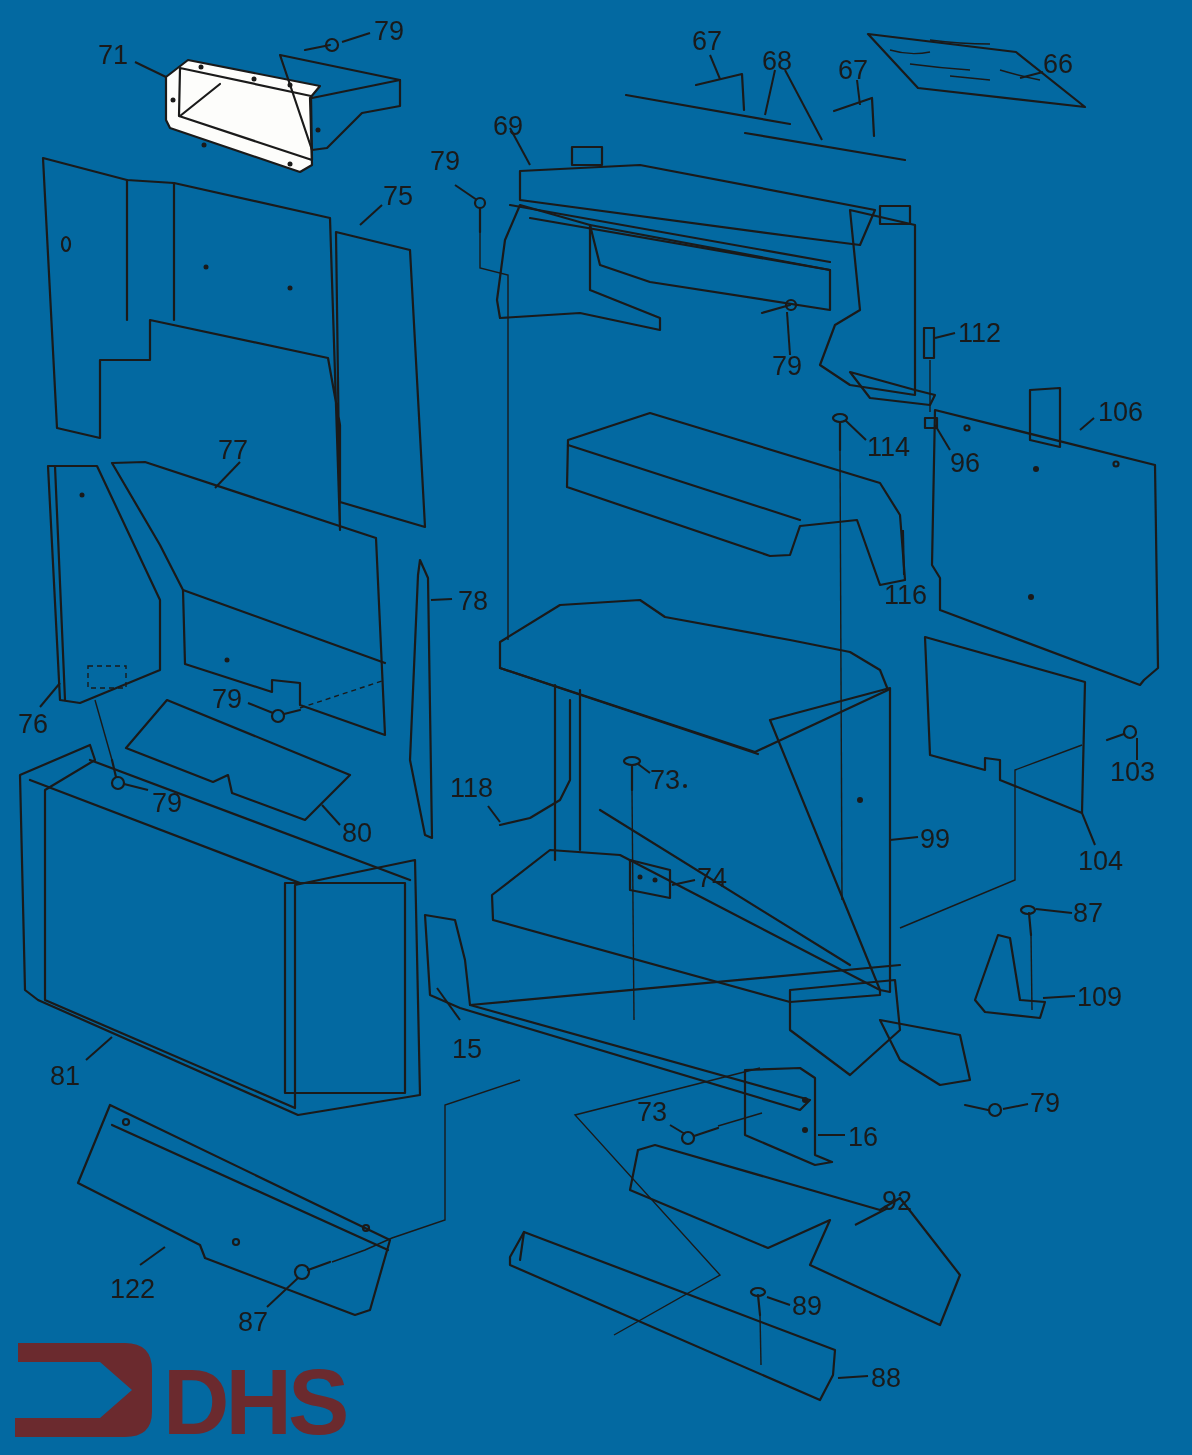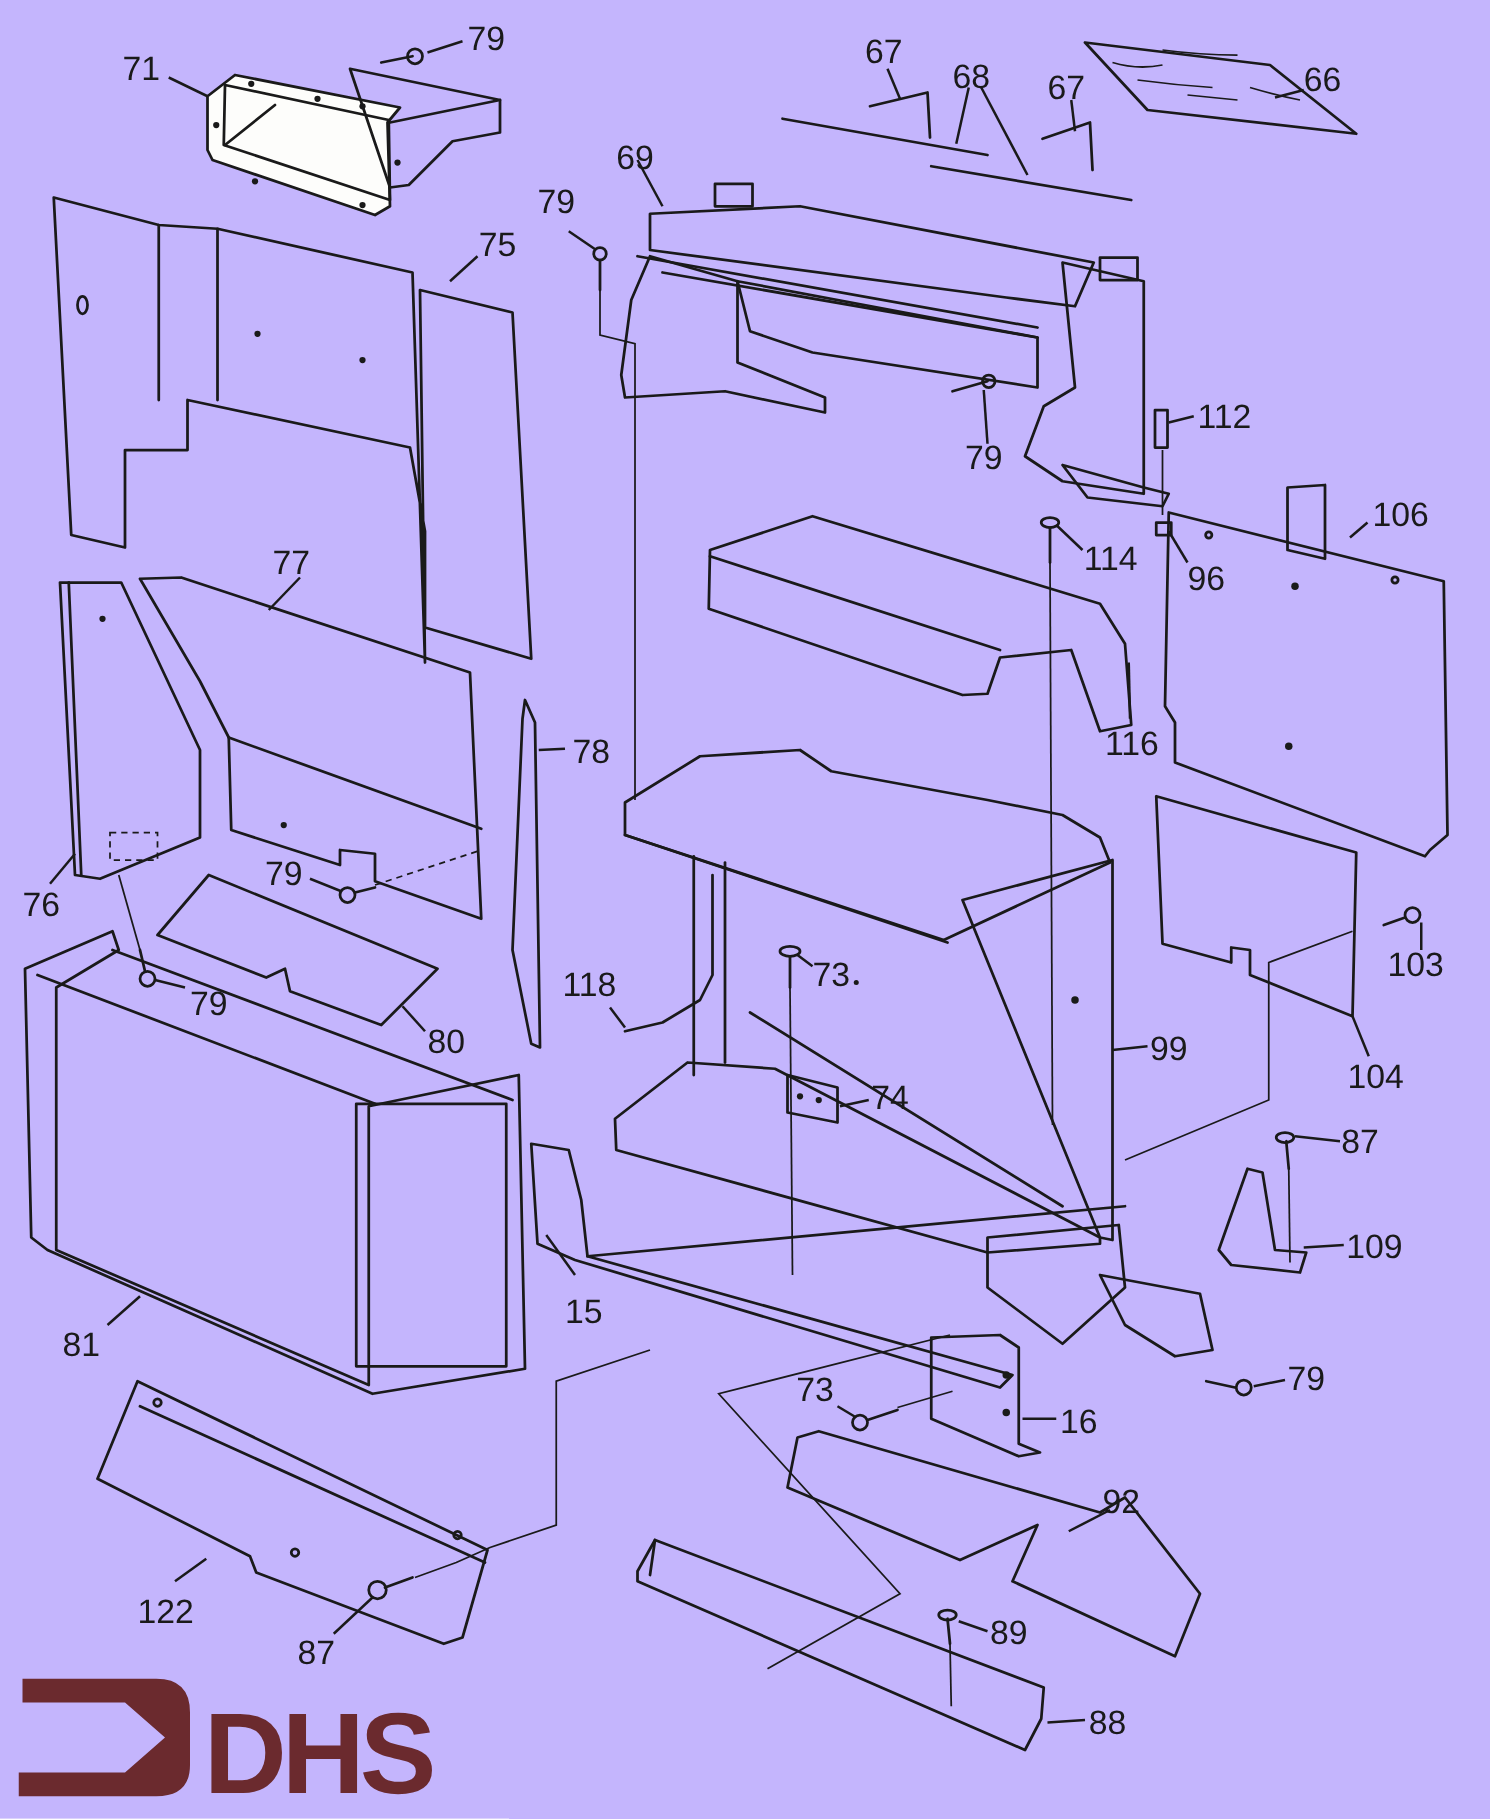--- a/index.html
+++ b/index.html
@@ -1,16 +1,16 @@
 <!DOCTYPE html>
 <html><head>
 <meta charset="utf-8">
 <style>
   html,body{margin:0;padding:0;background:#fdfdfb;}
-  #canvas{position:relative;width:1192px;height:1455px;overflow:hidden;background:#c4b5fd;}
+  #canvas{position:relative;width:1192px;height:1455px;overflow:hidden;background:#0369a1;}
   svg#drawing{position:absolute;left:0;top:0;}
   .part{fill:none;stroke:#1a1a1a;stroke-width:2.2;stroke-linejoin:round;stroke-linecap:round;}
   .partfill{fill:#fdfdfb;stroke:#1a1a1a;stroke-width:2.2;stroke-linejoin:round;}
   .thin{fill:none;stroke:#1a1a1a;stroke-width:1.4;}
   .dash{fill:none;stroke:#1a1a1a;stroke-width:1.4;stroke-dasharray:5 4;}
   .hole{fill:#1a1a1a;}
   .leader{stroke:#1a1a1a;stroke-width:2;fill:none;}
   .callout{font-family:"Liberation Sans",sans-serif;font-size:27px;fill:#1a1a1a;}
   .logo-text{font-family:"Liberation Sans",sans-serif;font-weight:bold;font-size:92px;letter-spacing:-4px;}
 </style>

